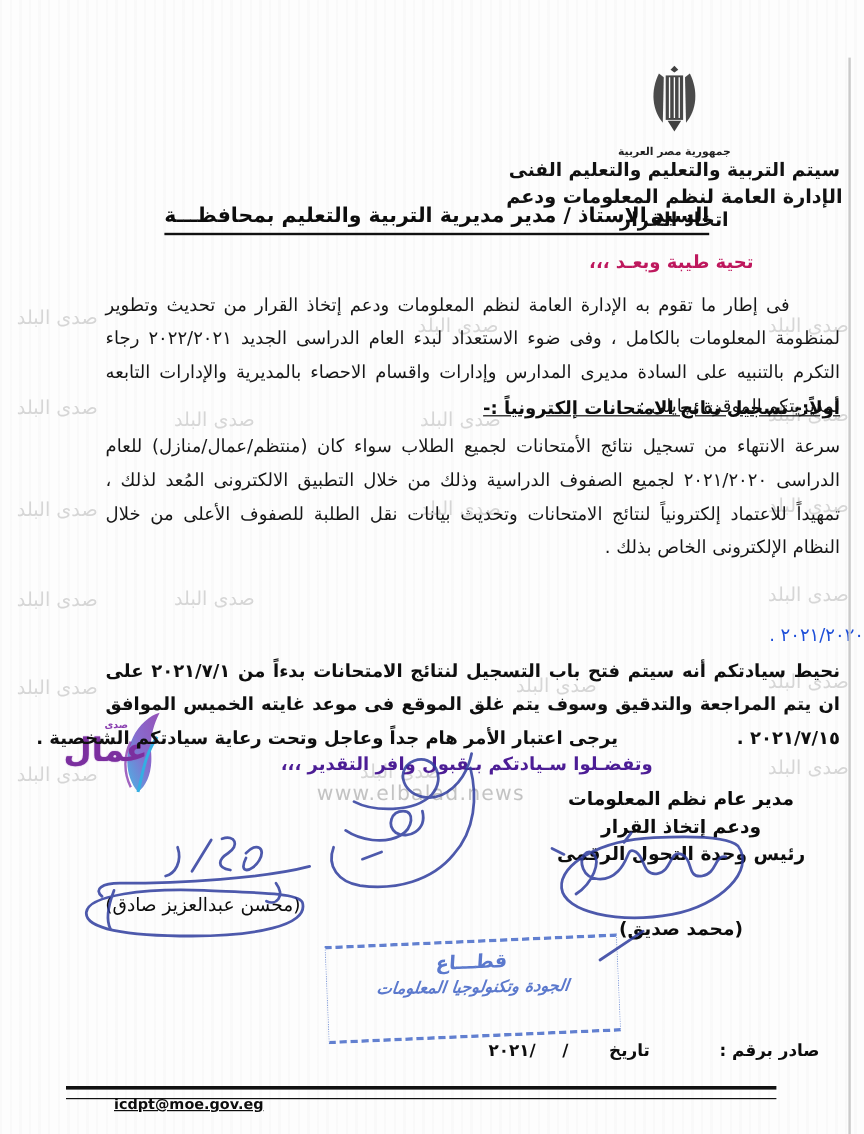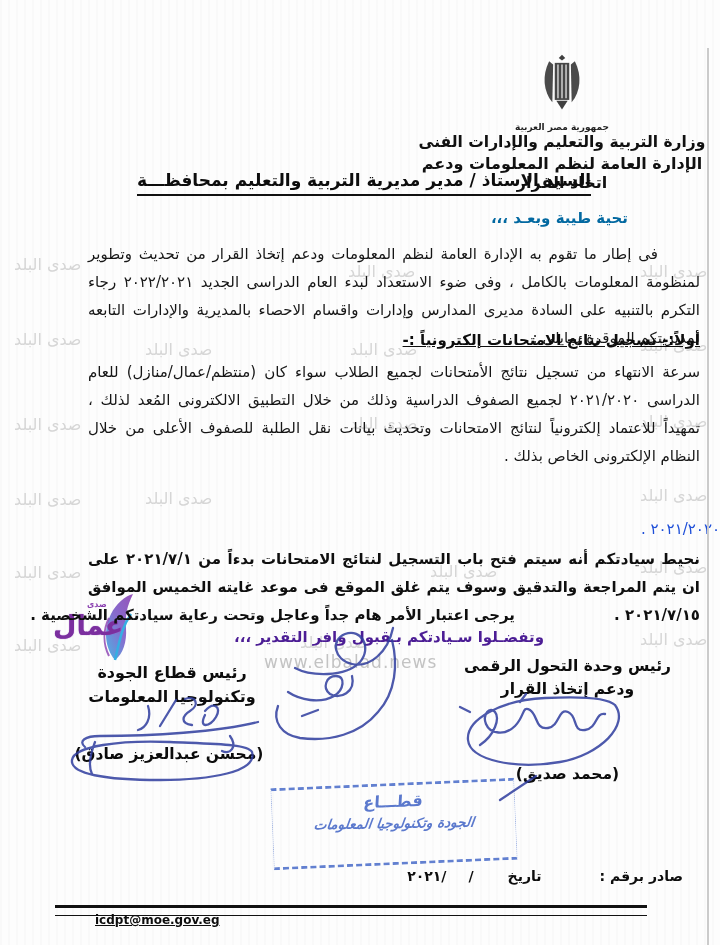--- a/index.html
+++ b/index.html
@@ -34,21 +34,21 @@
   .header-block{position:absolute;top:54px;left:418px;width:288px;text-align:center;}
   .header-country{font-size:9px;font-weight:bold;color:#222;margin-top:6px;}
   .header-ministry{font-size:15.5px;font-weight:bold;color:#111;margin-top:1px;letter-spacing:-0.5px;}
   .header-dept{font-size:16px;font-weight:bold;color:#111;margin-top:3px;letter-spacing:-0.3px;}
   .salutation{
     position:absolute;top:170px;right:22px;left:30px;text-align:center;
     font-size:17px;font-weight:bold;color:#0d0d0d;
   }
   .salutation .underlined{border-bottom:2px solid #111;padding-bottom:4px;}
   .greeting{
-    position:absolute;top:209px;right:92px;font-size:15px;font-weight:bold;color:#0369a1;
+    position:absolute;top:209px;right:92px;font-size:15px;font-weight:bold;color:#be185d;
   }
   .para{
     position:absolute;right:20px;left:88px;text-align:justify;text-align-last:right;
     font-size:15px;line-height:28px;color:#161616;
   }
   .para.indent{text-indent:42px;}
   .para.bold{font-weight:bold;color:#0f0f0f;}
   .sec-heading{
     position:absolute;top:331px;right:20px;font-size:15px;font-weight:bold;color:#0d0d0d;
     text-decoration:underline;
@@ -59,21 +59,21 @@
     position:absolute;top:628px;left:224px;width:330px;text-align:center;
     font-size:15px;font-weight:bold;color:#4c1d95;
   }
   .sign-right{position:absolute;top:655px;left:440px;width:255px;text-align:center;
     font-size:15.5px;font-weight:bold;line-height:23px;color:#0c0c0c;}
   .sign-right-name{position:absolute;top:753px;left:460px;width:215px;text-align:center;
     font-size:15.5px;font-weight:bold;color:#0c0c0c;margin-top:12px;}
   .sign-left{position:absolute;top:661px;left:58px;width:228px;text-align:center;
     font-size:16px;font-weight:bold;line-height:24px;color:#0c0c0c;}
   .sign-left-name{position:absolute;top:745px;left:40px;width:258px;text-align:center;
-    font-size:15.5px;font-weight:bold;color:#0c0c0c;}
+    font-size:15.5px;font-weight:normal;color:#0c0c0c;}
   .stamp{
     position:absolute;top:783px;left:272px;width:242px;height:76px;
     transform:rotate(-2.5deg);
     border-top:3px dashed #5273cc;border-bottom:3px dashed #5273cc;
     border-left:1px dotted #7b96d8;border-right:1px dotted #7b96d8;
     color:#4a6bc8;text-align:center;opacity:0.9;
   }
   .stamp-line1{font-size:16px;font-weight:bold;margin-top:6px;transform:skewX(-6deg);}
   .stamp-line2{font-size:13.5px;font-weight:bold;font-style:italic;margin-top:4px;
     transform:rotate(1.5deg) skewX(-8deg);letter-spacing:1px;}
@@ -147,47 +147,44 @@
       <path d="M30,1 l4,4 -4,3 -4,-3 z" fill="#3f3f3f"></path>
       <path d="M14,9 C5,27 7,47 18,60 L19,13 Z" fill="#4a4a4a"></path>
       <path d="M46,9 C55,27 53,47 42,60 L41,13 Z" fill="#4a4a4a"></path>
       <rect x="21" y="11" width="18" height="46" fill="#474747"></rect>
       <line x1="25" y1="13" x2="25" y2="55" stroke="#fdfdfd" stroke-width="1.4"></line>
       <line x1="30" y1="13" x2="30" y2="55" stroke="#fdfdfd" stroke-width="1.4"></line>
       <line x1="35" y1="13" x2="35" y2="55" stroke="#fdfdfd" stroke-width="1.4"></line>
       <path d="M23,58 L37,58 L30,69 Z" fill="#3f3f3f"></path>
     </svg>
     <div class="header-country">جمهورية مصر العربية</div>
-    <div class="header-ministry">وزارة التربية والتعليم والإدارات الفنى</div>
+    <div class="header-ministry">سيتم التربية والتعليم والتعليم الفنى</div>
     <div class="header-dept">الإدارة العامة لنظم المعلومات ودعم اتخاذ القرار</div>
   </div>
 
   <div class="salutation">
     <span class="underlined">السيد الاستاذ / مدير مديرية التربية والتعليم بمحافظـــة</span>
   </div>
   <div class="greeting">تحية طيبة وبعـد ،،،</div>
 
   <div class="para indent" style="top:240px;">فى إطار ما تقوم به الإدارة العامة لنظم المعلومات ودعم إتخاذ القرار من تحديث وتطوير لمنظومة المعلومات بالكامل ، وفى ضوء الاستعداد لبدء العام الدراسى الجديد ٢٠٢٢/٢٠٢١  رجاء التكرم بالتنبيه على السادة مديرى المدارس وإدارات واقسام الاحصاء بالمديرية والإدارات التابعه لمديريتكم الموقرة بمايلى :</div>
   <div class="sec-heading">أولاً:- تسجيل نتائج الامتحانات إلكترونياً :-</div>
   <div class="para" style="top:358px;">سرعة الانتهاء من تسجيل نتائج الأمتحانات لجميع الطلاب سواء كان (منتظم/عمال/منازل) للعام الدراسى ٢٠٢١/٢٠٢٠ لجميع الصفوف الدراسية وذلك من خلال التطبيق الالكترونى المُعد لذلك ، تمهيداً للاعتماد إلكترونياً لنتائج الامتحانات وتحديث بيانات نقل الطلبة للصفوف الأعلى من خلال النظام الإلكترونى الخاص بذلك .</div>
   <div class="p2-tail">٢٠٢١/٢٠٢٠ .</div>
   <div class="para bold" style="top:545px;">نحيط سيادتكم أنه سيتم فتح باب التسجيل لنتائج الامتحانات بدءاً من ٢٠٢١/٧/١ على ان يتم المراجعة والتدقيق وسوف يتم غلق الموقع فى موعد غايته الخميس الموافق ٢٠٢١/٧/١٥ .</div>
   <div class="para bold" style="top:601px;right:205px;left:20px;text-align:right;">يرجى اعتبار الأمر هام جداً وعاجل وتحت رعاية سيادتكم الشخصية .</div>
   <div class="closing">وتفضـلوا سـيادتكم بـقبول وافر التقدير ،،،</div>
 
   <div class="sign-right">
+    <div>مدير عام نظم المعلومات</div>
+    <div>ودعم إتخاذ القرار</div>
     <div>رئيس وحدة التحول الرقمى</div>
-    <div>ودعم إتخاذ القرار</div>
   </div>
   <div class="sign-right-name">(محمد صديق)</div>
 
-  <div class="sign-left">
-    <div>رئيس قطاع الجودة</div>
-    <div>وتكنولوجيا المعلومات</div>
-  </div>
   <div class="sign-left-name">(محسن عبدالعزيز صادق)</div>
 
   <div class="stamp">
     <div class="stamp-line1">قطـــاع</div>
     <div class="stamp-line2">الجودة وتكنولوجيا المعلومات</div>
   </div>
 
   <div class="footer-issue">
     <span class="fi-issue">صادر برقم :</span>
     <span class="fi-date">تاريخ</span>

